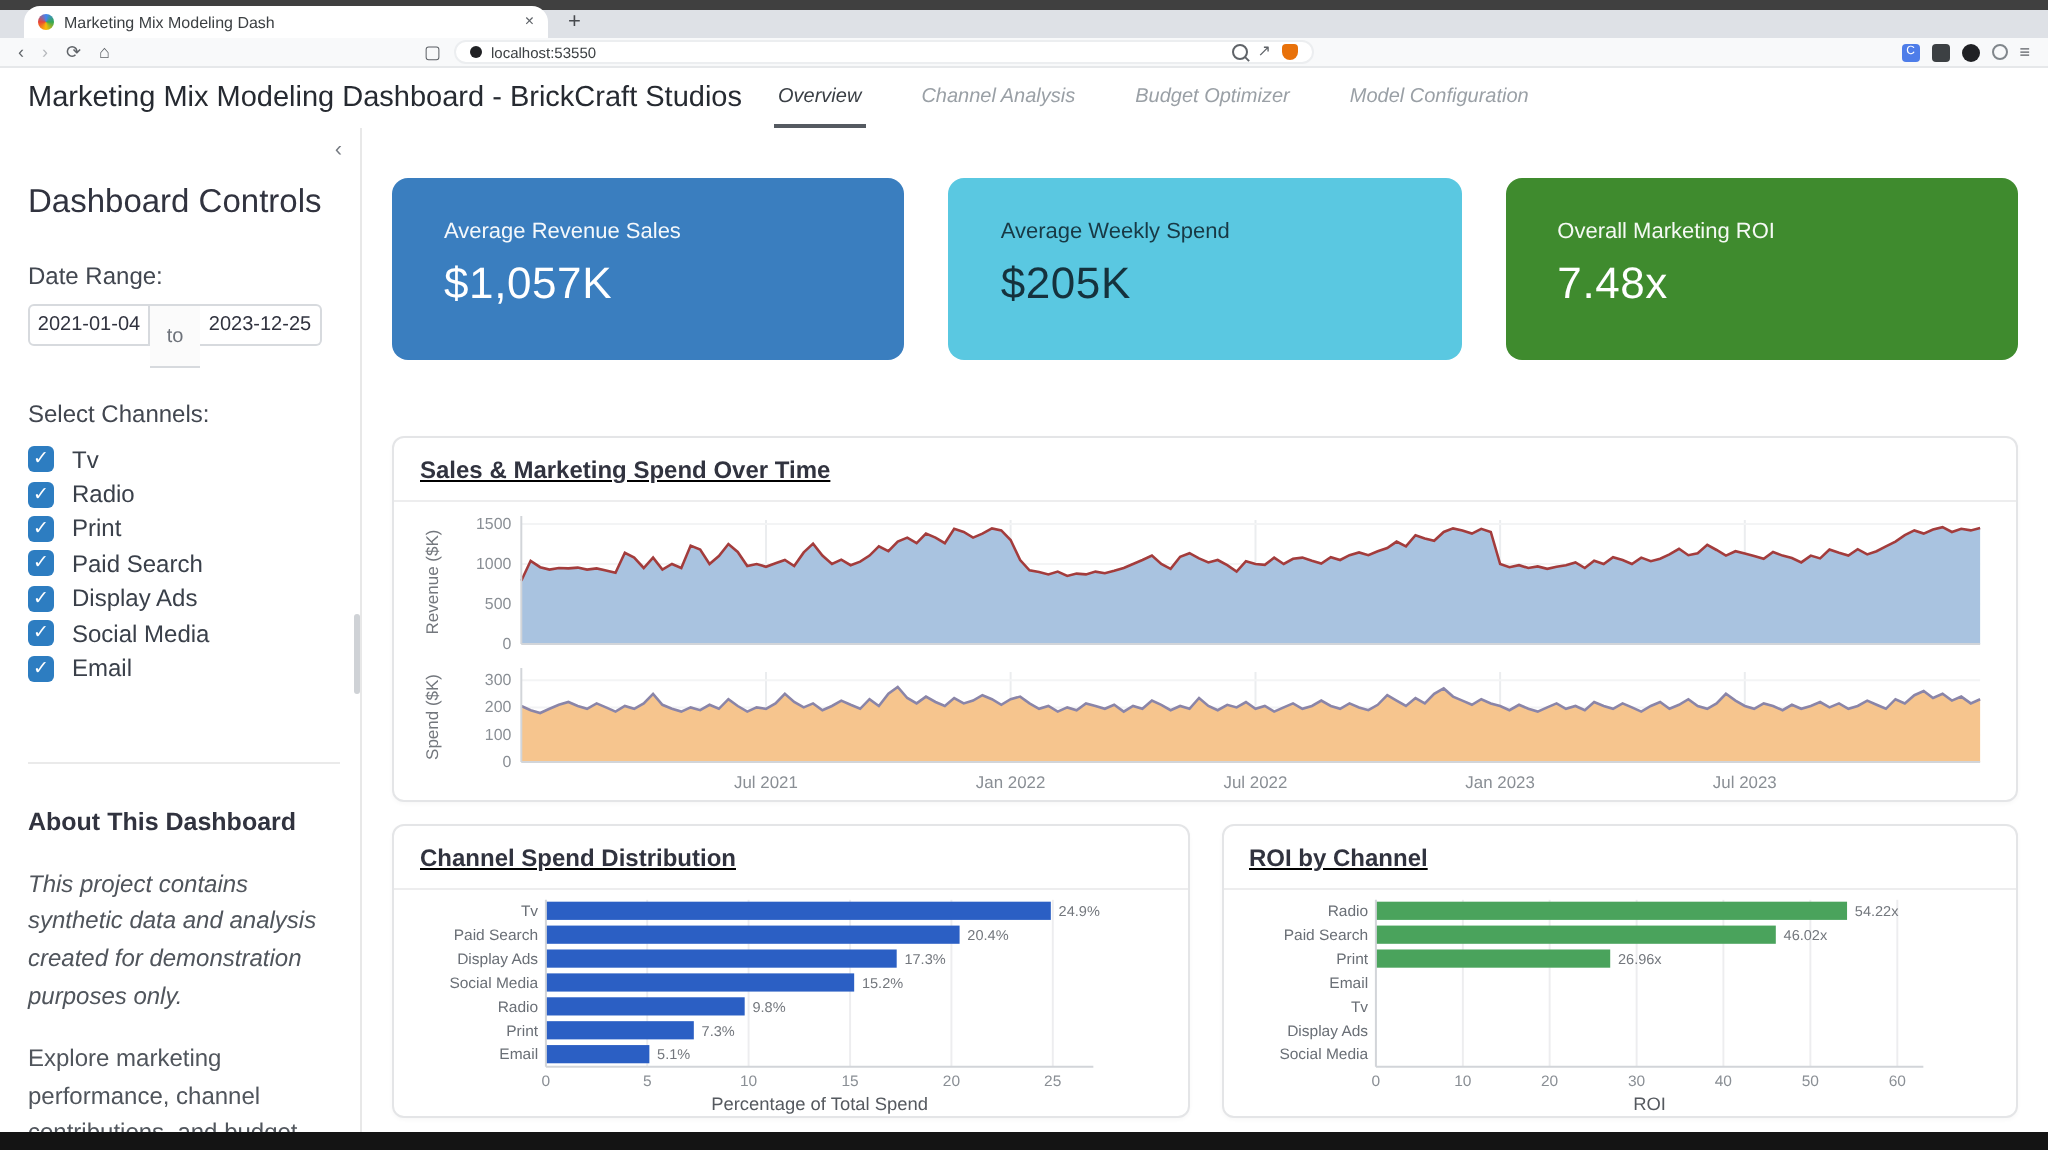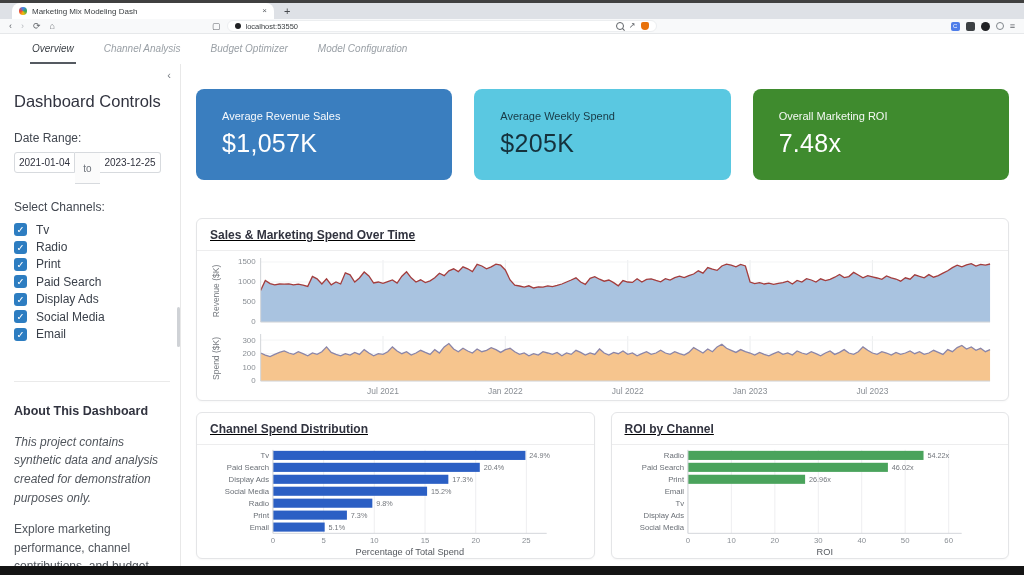--- a/index.html
+++ b/index.html
@@ -1,20 +1,20 @@
 <!DOCTYPE html>
 <html><head>
 <meta charset="utf-8">
 <style>
   html,body{margin:0;padding:0;background:#fff;}
   .screen{width:1024px;height:575px;position:relative;overflow:hidden;background:#fff;
     font-family:"Liberation Sans",sans-serif;-webkit-font-smoothing:antialiased;}
 
   
-  .tabstrip{height:19px;background:#dee1e6;display:flex;align-items:flex-end;padding:0 0 0 12px;box-sizing:border-box;border-top:3px solid #404040;}
+  .tabstrip{height:19px;background:#dee1e6;display:flex;align-items:flex-end;padding:0 0 0 12px;box-sizing:border-box;border-top:5px solid #404040;}
   .tab{width:262px;height:16px;background:#fff;border-radius:8px 8px 0 0;display:flex;align-items:center;gap:5px;padding:0 7px;box-sizing:border-box;}
   .favicon{width:8px;height:8px;border-radius:50%;background:conic-gradient(#4285f4,#34a853,#fbbc05,#ea4335,#4285f4);flex:none;}
   .tab-title{font-size:8px;color:#3c4043;white-space:nowrap;overflow:hidden;flex:1;}
   .tab-close{font-size:8px;color:#5f6368;line-height:1;}
   .newtab{font-size:11px;color:#474a4e;margin:0 0 2px 10px;line-height:1;}
   .toolbar{height:14px;background:#f8f9fa;border-bottom:1px solid #e6e8ea;display:flex;align-items:center;padding:0 9px;gap:9px;}
   .tb-ic{font-size:9px;color:#5f6368;line-height:1;}
   .tb-ic.dim{color:#b6b9bd;}
   .url-group{margin-left:148px;display:flex;align-items:center;gap:6px;flex:none;}
   .urlbar{width:430px;height:12px;background:#fff;border:1px solid #eceef0;border-radius:6px;display:flex;align-items:center;gap:5px;padding:0 7px;box-sizing:border-box;}
@@ -57,21 +57,21 @@
   .divider{border:0;border-top:1px solid #eaeaea;margin:38px 0 0;}
   .about-title{font-size:12.5px;font-weight:700;color:#31333f;margin:22px 0 0;}
   .about-italic{font-size:12px;font-style:italic;color:#50555c;line-height:1.55;margin:15px 0 0;}
   .about-text{font-size:12px;color:#50555c;line-height:1.55;margin:13px 0 0;}
   .scroll-pill{position:absolute;left:177px;top:243px;width:3px;height:40px;background:#cfd2d6;border-radius:2px;}
 
   .main{flex:1;padding:25px 15px 0 15px;box-sizing:border-box;overflow:hidden;background:#fff;}
   .kpi-row{display:flex;gap:22px;}
   .kpi{flex:1;height:91px;border-radius:8px;padding:21px 26px;box-sizing:border-box;}
   .kpi-label{font-size:11px;opacity:.95;}
-  .kpi-value{font-size:25px;font-weight:500;margin-top:7px;letter-spacing:.3px;}
+  .kpi-value{font-size:22px;font-weight:500;margin-top:7px;letter-spacing:.3px;}
 
   .card{background:#fff;border:1px solid #e4e5e7;border-radius:6px;box-shadow:0 1px 2px rgba(0,0,0,.03);text-decoration:underline;}
   .ts-card{margin-top:38px;}
   .card-title{font-size:12px;font-weight:700;color:#31333f;padding:9px 13px 8px;border-bottom:1px solid #ededee;}
   .ts-body{padding:3px 8px 0;}
   .ts-body svg{display:block;width:100%;height:146px;}
   .bottom-row{display:flex;gap:16px;margin-top:11px;}
   .bottom-row .card{flex:1;min-width:0;}
   .bar-body{padding:3px 8px 0;}
   .bar-body svg{display:block;width:100%;height:110px;}
@@ -110,20 +110,21 @@
     <div class="tb-right">
       <span class="ext-sq-blue">C</span>
       <span class="ext-sq-dark"></span>
       <span class="ext-ci-dark"></span>
       <span class="ext-ci-line"></span>
       <span class="menu-ic">≡</span>
     </div>
   </div>
 
   <div class="app-header">
+    <span class="app-title">Marketing Mix Modeling Dashboard - BrickCraft Studios</span>
     <div class="nav-tabs">
         <span class="nav-tab active">Overview</span>
         <span class="nav-tab">Channel Analysis</span>
         <span class="nav-tab">Budget Optimizer</span>
         <span class="nav-tab">Model Configuration</span>
       </div>
   </div>
 
   <div class="content">
 

